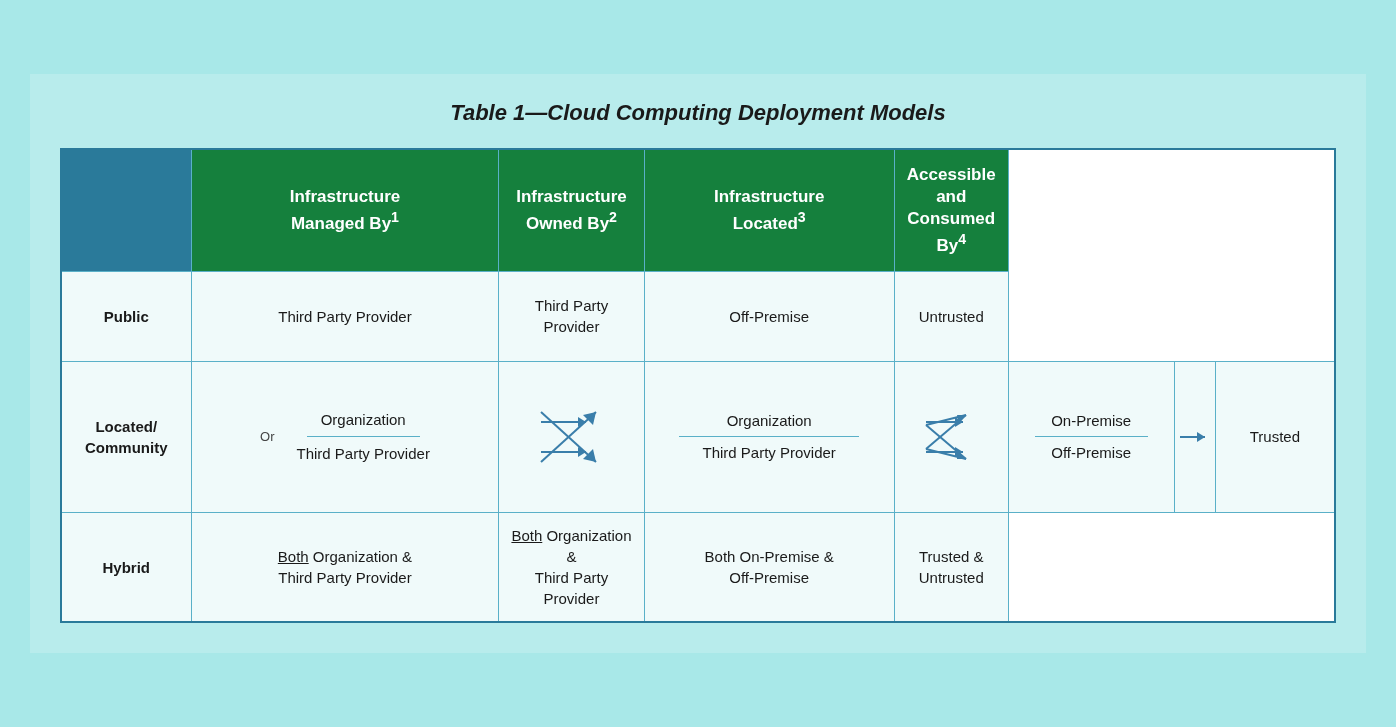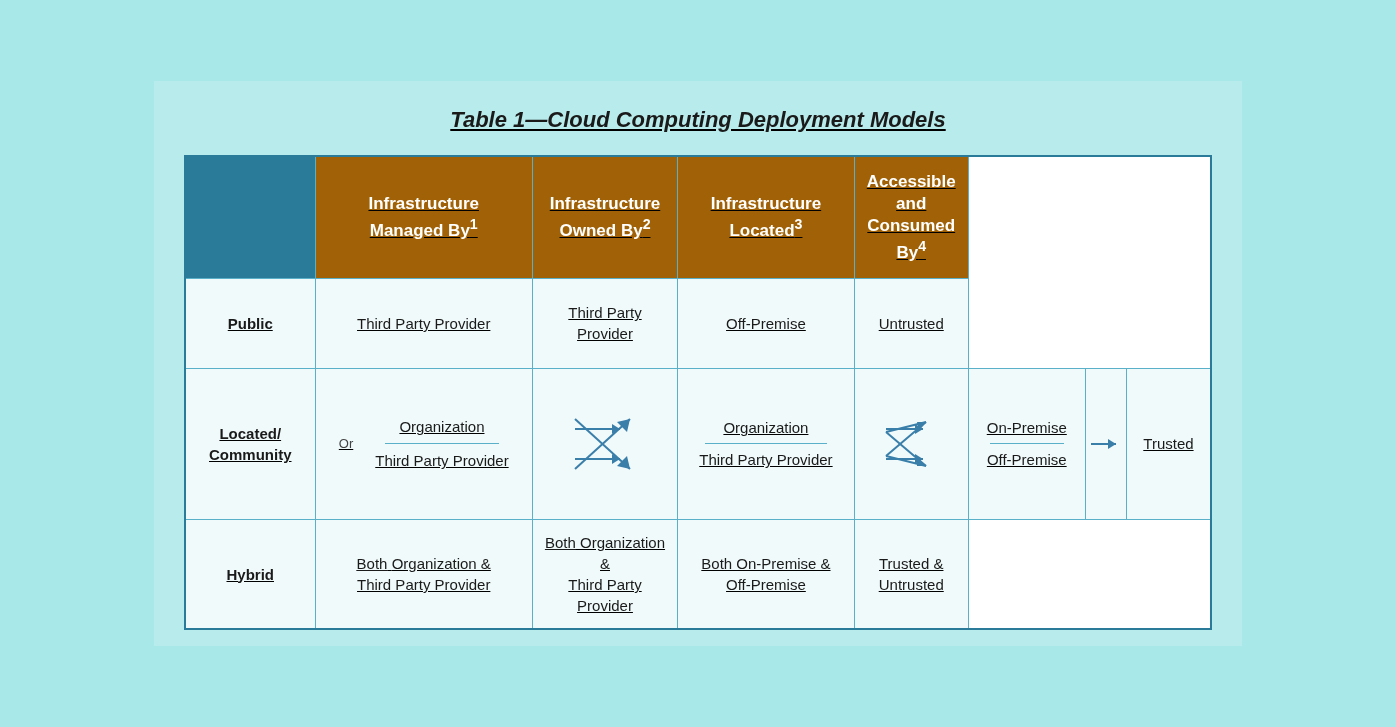--- a/index.html
+++ b/index.html
@@ -7,23 +7,22 @@
       background-color: #a8e8e8;
       font-family: Arial, sans-serif;
       width: 1396px;
       height: 727px;
       display: flex;
       align-items: center;
       justify-content: center;
     }
     .page-wrapper {
       background-color: #b8ecec;
-      width: 1088px;
-      padding: 20px 30px 16px 30px;
-      text-decoration: underline;
+      width: 1336px;
+      padding: 20px 30px 30px 30px;
     }
     .table-title {
       text-align: center;
       font-size: 22px;
       font-style: italic;
       font-weight: bold;
       color: #1a1a1a;
       margin-bottom: 16px;
       padding: 6px 0;
     }
@@ -33,21 +32,21 @@
       border: 2px solid #2a7a9a;
       background: #fff;
     }
     .main-table th, .main-table td {
       border: 1px solid #5ab0c8;
       vertical-align: middle;
       text-align: center;
       padding: 10px 12px;
     }
     .header-row th {
-      background-color: #a16207;
+      background-color: #15803d;
       color: #ffffff;
       font-size: 17px;
       font-weight: bold;
       line-height: 1.3;
       padding: 14px 12px;
     }
     .header-row th:first-child {
       background-color: #2a7a9a;
       width: 130px;
     }

